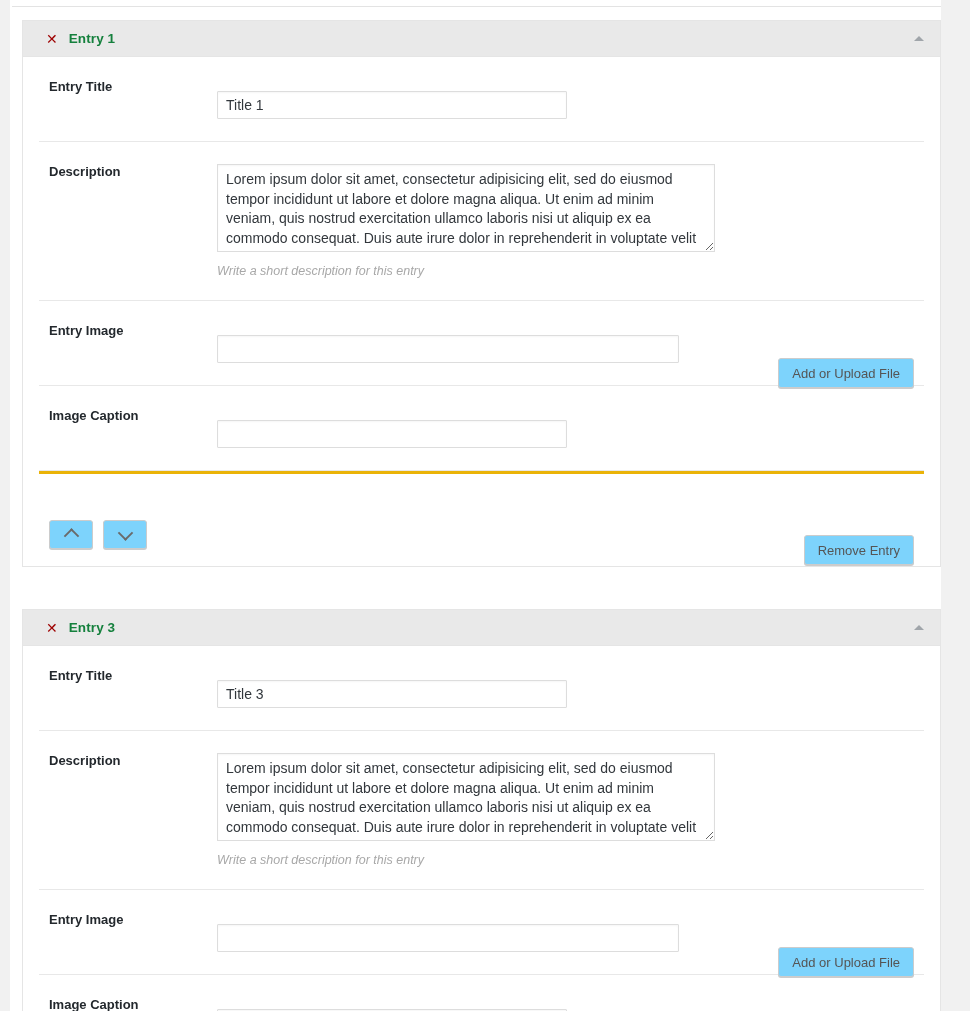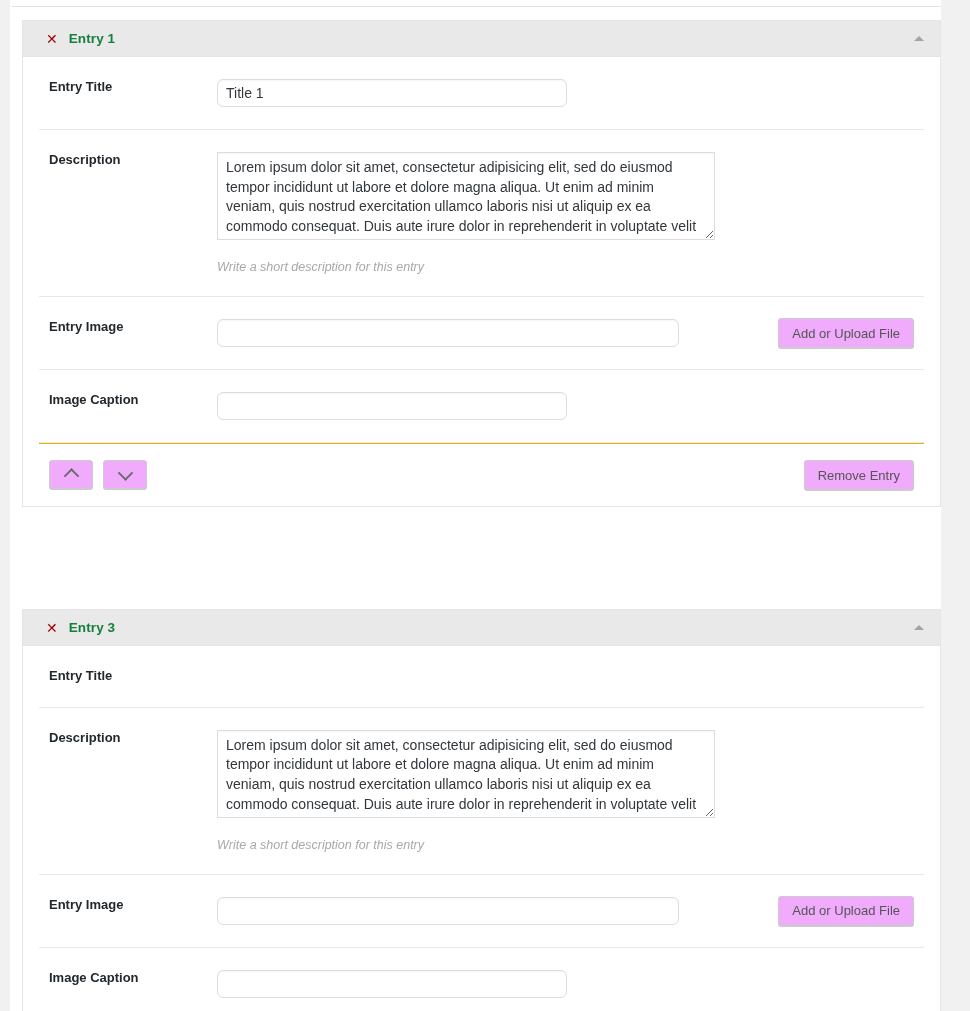--- a/index.html
+++ b/index.html
@@ -139,23 +139,24 @@
   
   input.txt {
     box-sizing: border-box;
     height: 28px;
     padding: 3px 8px;
     font-family: "Liberation Sans", "DejaVu Sans", sans-serif;
     font-size: 14px;
     color: #32373c;
     border: 1px solid #ddd;
     background: #fff;
-    border-radius: 6px;
+    border-radius: 1px;
     outline: none;
     box-shadow: inset 0 1px 2px rgba(0,0,0,.04);
+    margin-top: 12px;
   }
   input.w-title { width: 350px; }
   input.w-file  { width: 462px; }
 
   textarea.ta {
     box-sizing: border-box;
     width: 498px;
     height: 88px;
     padding: 5px 8px;
     font-family: "Liberation Sans", "DejaVu Sans", sans-serif;
@@ -163,43 +164,44 @@
     line-height: 19.6px;
     color: #32373c;
     border: 1px solid #ddd;
     background: #fff;
     outline: none;
     resize: vertical;
     overflow: hidden;
     box-shadow: inset 0 1px 2px rgba(0,0,0,.04);
   }
   .help {
-    margin-top: 17px;
+    margin-top: 9px;
     font-style: italic;
     font-size: 12.5px;
     color: #a8a8a8;
   }
 
   
   .btn {
     box-sizing: border-box;
     display: inline-flex;
     align-items: center;
     justify-content: center;
     height: 27px;
     padding: 0 11px;
     font-family: "Liberation Sans", "DejaVu Sans", sans-serif;
     font-size: 13px;
     color: #555;
-    background: #f0abfc;
+    background: #7dd3fc;
     border: 1px solid #cccccc;
     border-radius: 3px;
     box-shadow: 0 1px 0 #cccccc;
     cursor: pointer;
     white-space: nowrap;
+    margin-top: 30px;
   }
   .btn-icon {
     width: 44px;
     height: 29px;
     padding: 0;
   }
   .chev {
     display: block;
     width: 9px;
     height: 9px;
@@ -217,21 +219,21 @@
     height: 30px;
     padding: 0 13px;
     font-size: 13px;
   }
 
   .footer-row {
     position: relative;
     display: flex;
     align-items: center;
     padding: 16px 0 17px 0;
-    border-top: 1px solid #eab308;
+    border-top: 3px solid #eab308;
   }
   .footer-left {
     display: flex;
     gap: 10px;
     padding-left: 10px;
   }
   .footer-right {
     position: absolute;
     right: 10px;
     top: 50%;
@@ -312,20 +314,23 @@
       <span class="entry-title-text">Entry 3</span>
       <span class="collapse-toggle">
         <span class="tri-up"></span>
       </span>
     </div>
 
     <div class="entry-body">
 
       <div class="row">
         <div class="row-label">Entry Title</div>
+        <div class="row-field">
+          <input class="txt w-title" type="text" value="Title 3" style="">
+        </div>
       </div>
 
       <div class="row">
         <div class="row-label">Description</div>
         <div class="row-field">
           <textarea class="ta" style="">Lorem ipsum dolor sit amet, consectetur adipisicing elit, sed do eiusmod tempor incididunt ut labore et dolore magna aliqua. Ut enim ad minim veniam, quis nostrud exercitation ullamco laboris nisi ut aliquip ex ea commodo consequat. Duis aute irure dolor in reprehenderit in voluptate velit esse cillum dolore eu fugiat nulla pariatur. Excepteur sint occaecat cupidatat non proident.</textarea>
           <div class="help">Write a short description for this entry</div>
         </div>
       </div>
 

